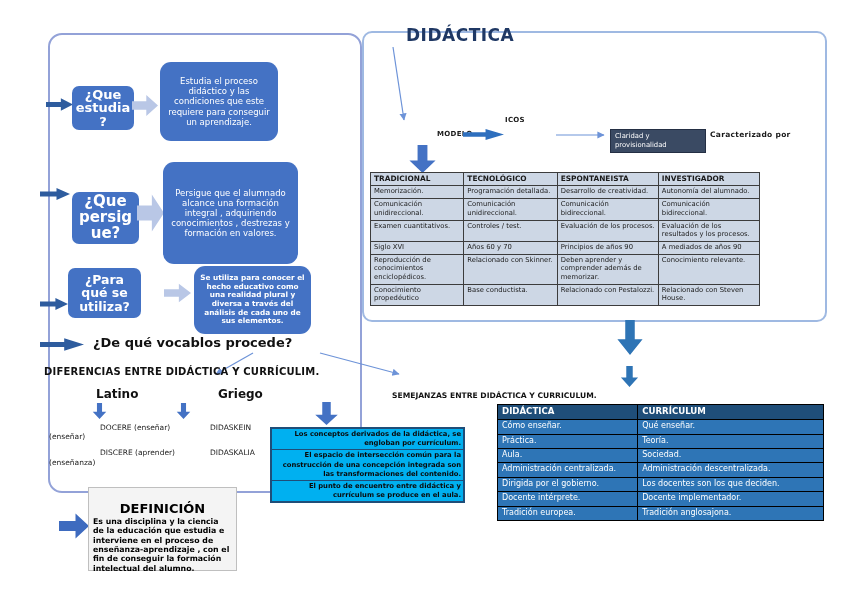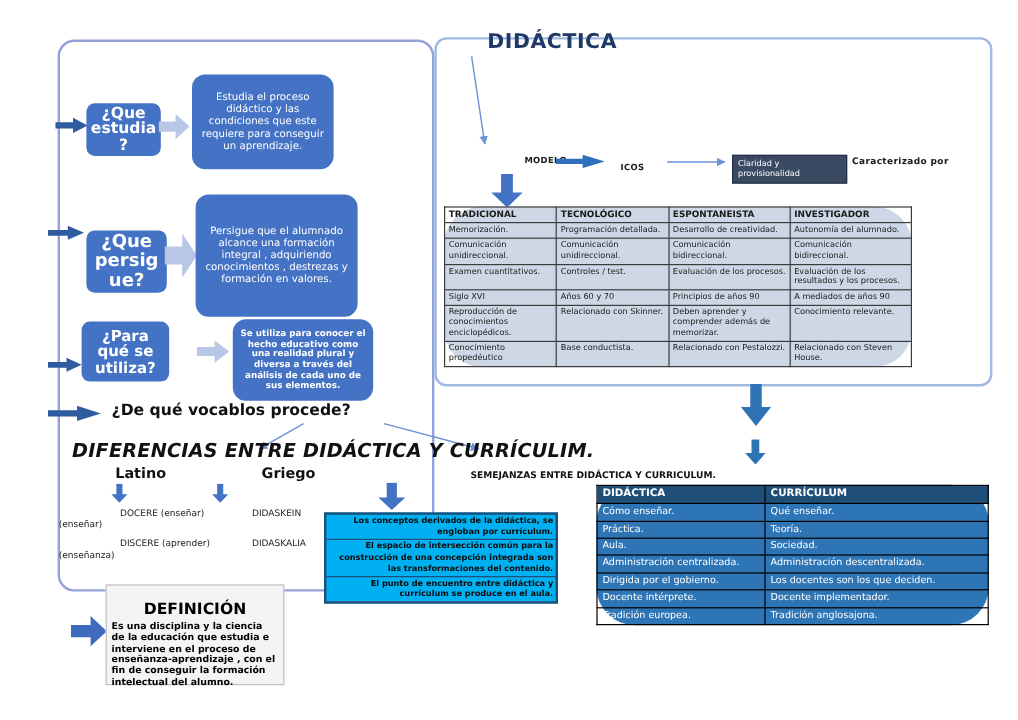--- a/index.html
+++ b/index.html
@@ -17,21 +17,21 @@
         display:flex;align-items:center;justify-content:center;line-height:1.18;padding:3px 6px;}
   
   .arr-r{position:absolute;clip-path:polygon(0% 33%,55% 33%,55% 8%,100% 50%,55% 92%,55% 67%,0% 67%);}
   .arr-d{position:absolute;clip-path:polygon(33% 0%,67% 0%,67% 55%,95% 55%,50% 100%,5% 55%,33% 55%);}
   .c-dark{background:#2E5C9E;} .c-mid{background:#4472C4;} .c-big{background:#2E74B5;}
   .c-chev{background:#B9C7E6;} .c-def{background:#3E6BBF;}
   
   .h-black{position:absolute;font-weight:bold;color:#111;}
   .small-lbl{position:absolute;font-size:7px;font-weight:600;letter-spacing:.3px;color:#1a1a1a;}
   
-  .dtable{position:absolute;display:table;border-collapse:collapse;border-radius:32px;}
+  .dtable{position:absolute;display:table;border-collapse:collapse;}
   .trow{display:table-row;}
   .tcell{display:table-cell;vertical-align:top;}
   .t1{width:389px;background:#CDD7E5;border:1.5px solid #3c3c3c;font-size:6.8px;line-height:1.28;}
   .t1 .tcell{border:1px solid #3c3c3c;padding:1px 3px 2px 3px;}
   .t1 .thead .tcell{font-weight:bold;font-size:7.4px;}
   .t1 .trow > :nth-child(1){width:24%;} .t1 .trow > :nth-child(2){width:24%;}
   .t1 .trow > :nth-child(3){width:26%;} .t1 .trow > :nth-child(4){width:26%;}
   .t2{width:326px;background:#2E75B6;color:#fff;border:1.5px solid #000;font-size:8px;line-height:1.3;}
   .t2 .tcell{border:1px solid #000;padding:1px 4px 2px 4px;}
   .t2 .thead .tcell{background:#1F4E79;font-weight:bold;font-size:8.6px;}
@@ -85,21 +85,21 @@
   <div class="abox z3" style="left:163px;top:162px;width:123px;height:96px;font-size:8.5px;">Persigue que el alumnado alcance una formación integral , adquiriendo conocimientos , destrezas y formación en valores.</div>
 
   <div class="arr-r c-dark z3" style="left:40px;top:297px;width:28px;height:14px;"></div>
   <div class="qbox z3" style="left:68px;top:268px;width:69px;height:46px;font-size:12.5px;">¿Para qué se utiliza?</div>
   <div class="arr-r c-chev z3" style="left:164px;top:282px;width:27px;height:22px;"></div>
   <div class="abox z3" style="left:194px;top:266px;width:105px;height:62px;font-size:7.3px;font-weight:bold;">Se utiliza para conocer el hecho educativo como una realidad plural y diversa a través del análisis de cada uno de sus elementos.</div>
 
   <div class="arr-r c-dark z3" style="left:40px;top:337px;width:44px;height:15px;"></div>
   <div class="h-black z3" style="left:93px;top:335px;font-size:13px;">¿De qué vocablos procede?</div>
 
-  <div class="h-black z3" style="left:60px;top:366px;font-size:16px;letter-spacing:.2px;font-style:italic;">DIFERENCIAS ENTRE DIDÁCTICA Y CURRÍCULIM.</div>
+  <div class="h-black z3" style="left:44px;top:366px;font-size:10px;letter-spacing:.2px;">DIFERENCIAS ENTRE DIDÁCTICA Y CURRÍCULIM.</div>
 
   <div class="h-black z3" style="left:96px;top:387px;font-size:12px;">Latino</div>
   <div class="h-black z3" style="left:218px;top:387px;font-size:12px;">Griego</div>
   <div class="arr-d c-mid z3" style="left:92px;top:403px;width:15px;height:16px;"></div>
   <div class="arr-d c-mid z3" style="left:176px;top:403px;width:15px;height:16px;"></div>
 
   <div class="abs z3" style="left:100px;top:423px;font-size:7.5px;">DOCERE (enseñar)</div>
   <div class="abs z3" style="left:210px;top:423px;font-size:7.5px;">DIDASKEIN</div>
   <div class="abs z3" style="left:49px;top:432px;font-size:7.5px;">(enseñar)</div>
   <div class="abs z3" style="left:100px;top:448px;font-size:7.5px;">DISCERE (aprender)</div>
@@ -114,21 +114,21 @@
   </div>
 
   <div class="arr-r c-def z3" style="left:59px;top:511px;width:30px;height:30px;"></div>
   <div class="defbox z3" style="left:88px;top:487px;width:147px;height:82px;">
     <div class="dtitle">DEFINICIÓN</div>
     <div class="dbody">Es una disciplina y la ciencia de la educación que estudia e interviene en el proceso de enseñanza-aprendizaje , con el fin de  conseguir la formación intelectual del alumno.</div>
   </div>
 
   <div class="small-lbl z3" style="left:437px;top:130px;">MODELO</div>
   <div class="arr-r z3" style="left:463px;top:128px;width:41px;height:13px;background:#2E6FBE;"></div>
-  <div class="small-lbl z3" style="left:505px;top:136px;margin-left:12px;">ICOS</div>
+  <div class="small-lbl z3" style="left:505px;top:116px;">ICOS</div>
   <div class="claridad z3" style="left:610px;top:129px;width:86px;">Claridad y provisionalidad</div>
   <div class="small-lbl z3" style="left:710px;top:130px;font-size:7.5px;">Caracterizado por</div>
   <div class="arr-d c-mid z3" style="left:408px;top:145px;width:29px;height:28px;"></div>
 
   <div class="dtable t1 z3" style="left:370px;top:172px;">
       <div class="trow thead">
         <div class="tcell">TRADICIONAL</div>
         <div class="tcell">TECNOLÓGICO</div>
         <div class="tcell">ESPONTANEISTA</div>
         <div class="tcell">INVESTIGADOR</div>

